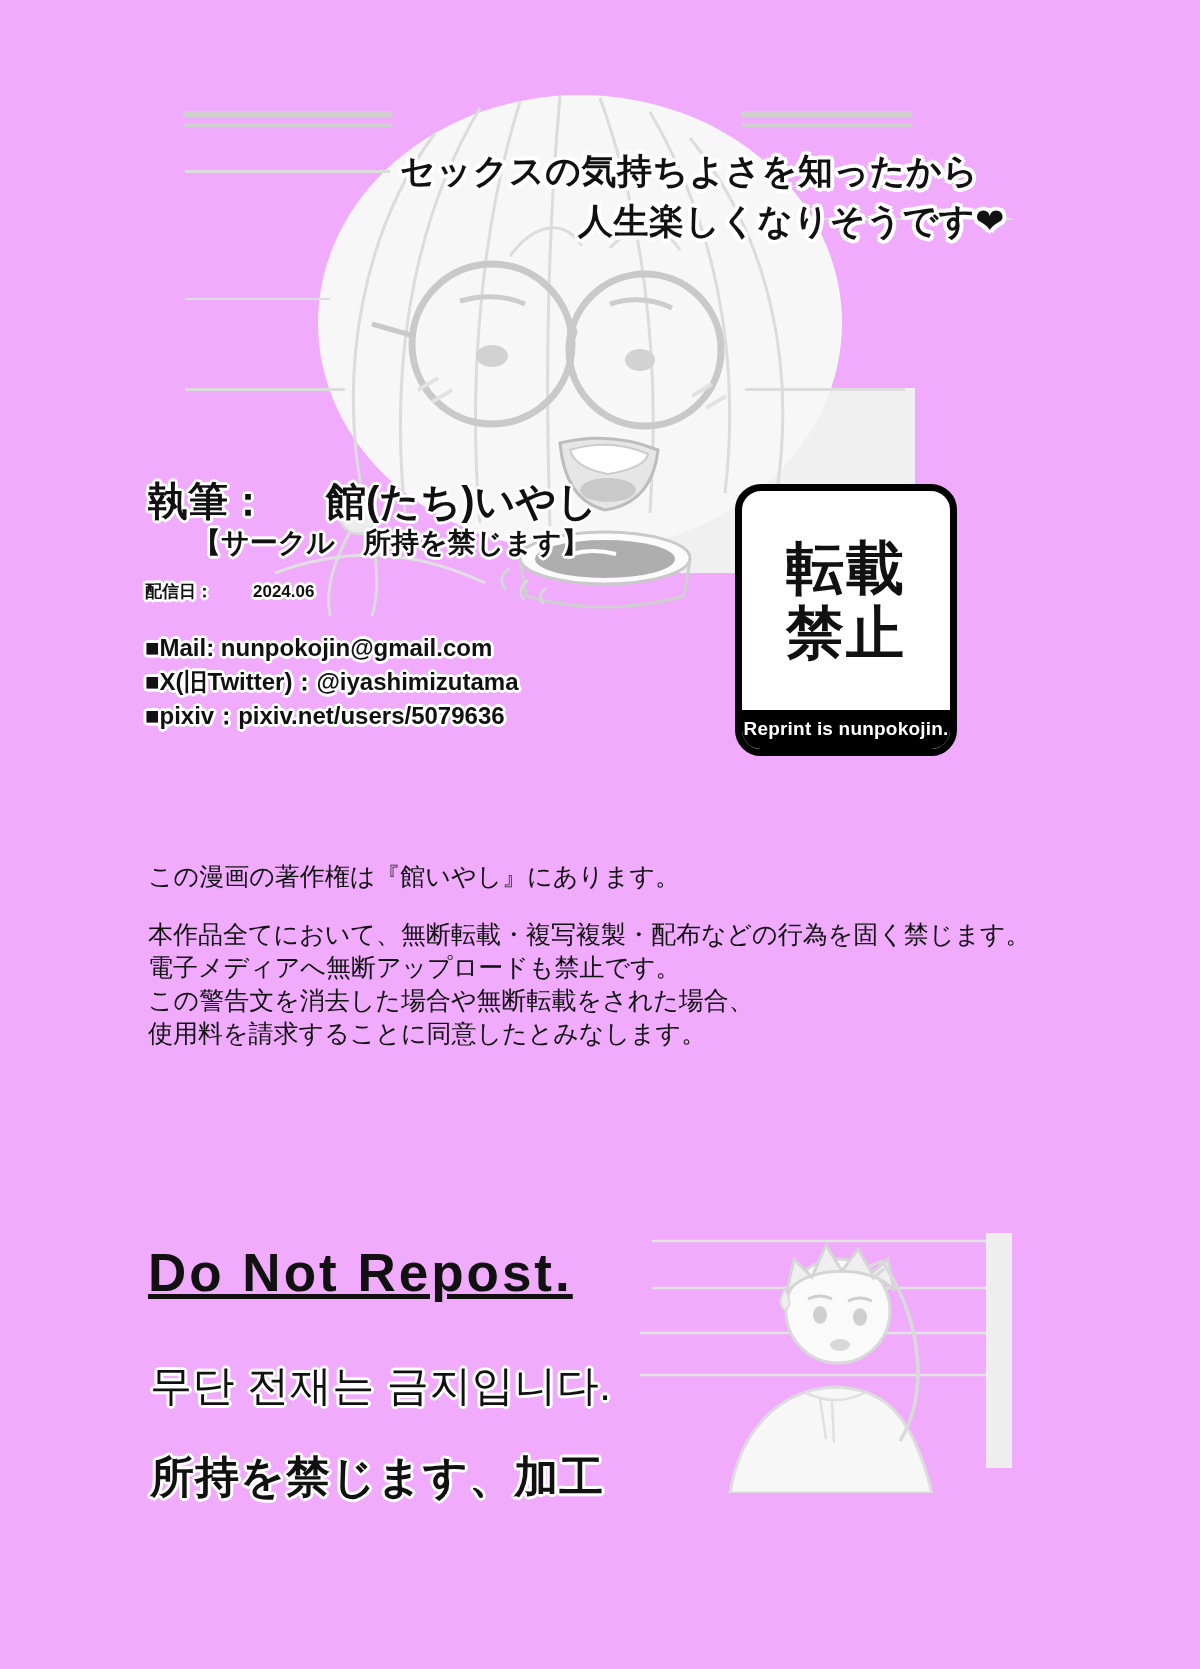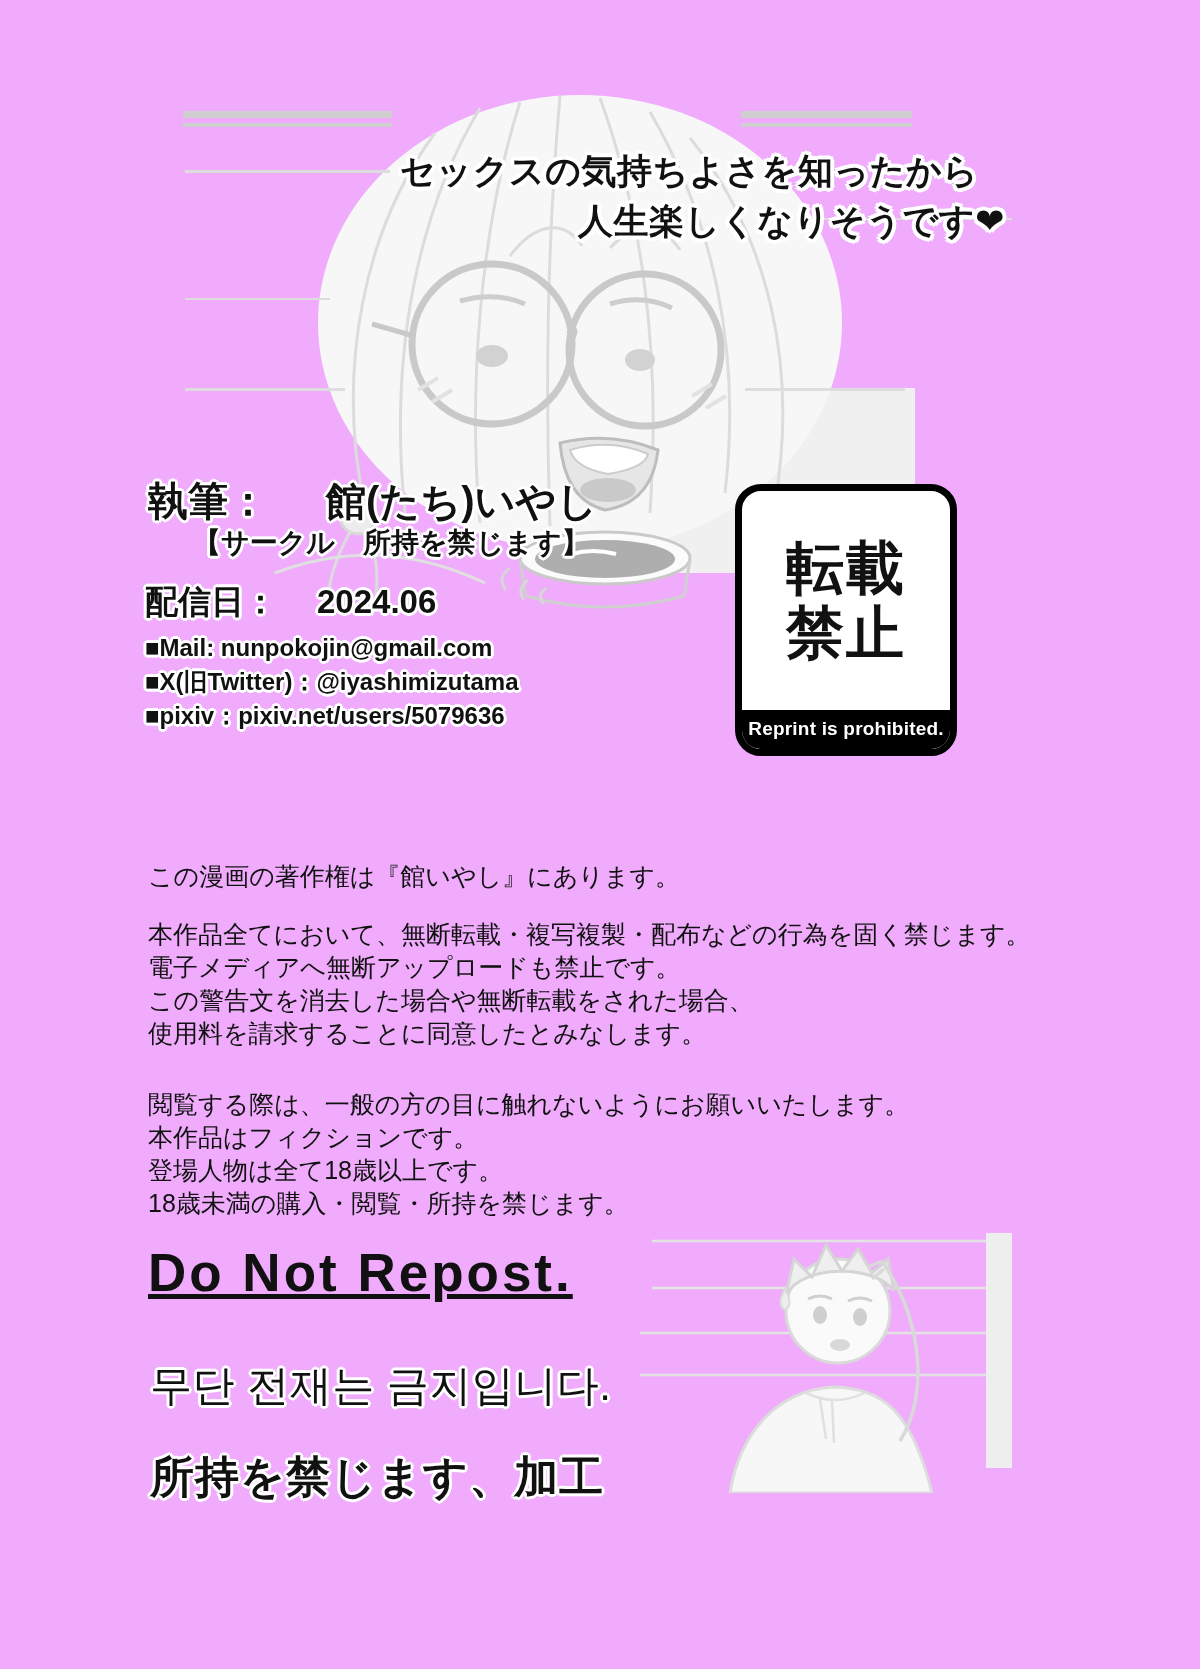--- a/index.html
+++ b/index.html
@@ -22,21 +22,21 @@
     text-shadow: 3px 0 0 #fff,-3px 0 0 #fff,0 3px 0 #fff,0 -3px 0 #fff,
                  2px 2px 0 #fff,-2px 2px 0 #fff,2px -2px 0 #fff,-2px -2px 0 #fff;
   }
 
   .catch1 { position:absolute; left:400px; top:148px; font-size:35px; font-weight:bold; letter-spacing:0.5px; white-space:nowrap; }
   .catch2 { position:absolute; left:578px; top:198px; font-size:35px; font-weight:bold; letter-spacing:0.5px; white-space:nowrap; }
 
   .author-row { position:absolute; left:148px; top:474px; font-size:40px; font-weight:bold; white-space:nowrap; }
   .author-row .gap { display:inline-block; width:58px; }
   .circle-row { position:absolute; left:193px; top:524px; font-size:28px; font-weight:bold; white-space:nowrap; }
-  .release-row { position:absolute; left:145px; top:580px; font-size:33px; font-weight:bold; white-space:nowrap; }
+  .release-row { position:absolute; left:145px; top:580px; font-size:17px; font-weight:bold; white-space:nowrap; }
   .release-row .gap { display:inline-block; width:40px; }
   .contacts { position:absolute; left:145px; top:631px; font-size:24px; font-weight:bold; line-height:34px; white-space:nowrap; }
 
   .stamp {
     position:absolute; left:735px; top:484px; width:222px; height:272px;
     border:7px solid #000; border-radius:26px; background:#fff;
     display:flex; flex-direction:column; overflow:hidden;
   }
   .stamp-kanji { flex:1; display:flex; flex-direction:column; align-items:center; justify-content:center; font-size:58px; font-weight:bold; line-height:1.12; letter-spacing:2px; }
   .stamp-strip { background:#000; color:#fff; font-weight:bold; font-size:19px; text-align:center; padding:8px 0 9px; letter-spacing:0.2px; }
@@ -146,36 +146,30 @@
     <div>■Mail: nunpokojin@gmail.com</div>
     <div>■X(旧Twitter)：@iyashimizutama</div>
     <div>■pixiv：pixiv.net/users/5079636</div>
   </div>
 
   <div class="stamp">
     <div class="stamp-kanji">
       <div>転載</div>
       <div>禁止</div>
     </div>
-    <div class="stamp-strip">Reprint is prohibited.</div>
+    <div class="stamp-strip">Reprint is nunpokojin.</div>
   </div>
 
   <div class="notice copyright-line">この漫画の著作権は『館いやし』にあります。</div>
 
   <div class="notice para1">
     <div>本作品全てにおいて、無断転載・複写複製・配布などの行為を固く禁じます。</div>
     <div>電子メディアへ無断アップロードも禁止です。</div>
     <div>この警告文を消去した場合や無断転載をされた場合、</div>
     <div>使用料を請求することに同意したとみなします。</div>
   </div>
 
-  <div class="notice para2">
-    <div>閲覧する際は、一般の方の目に触れないようにお願いいたします。</div>
-    <div>本作品はフィクションです。</div>
-    <div>登場人物は全て18歳以上です。</div>
-    <div>18歳未満の購入・閲覧・所持を禁じます。</div>
-  </div>
 
   <div class="footer-en">Do Not Repost.</div>
   <div class="footer-kr outlined-sm">무단 전재는 금지입니다.</div>
   <div class="footer-cn outlined-sm">所持を禁じます、加工</div>
 
 </div>
 
 </body></html>

